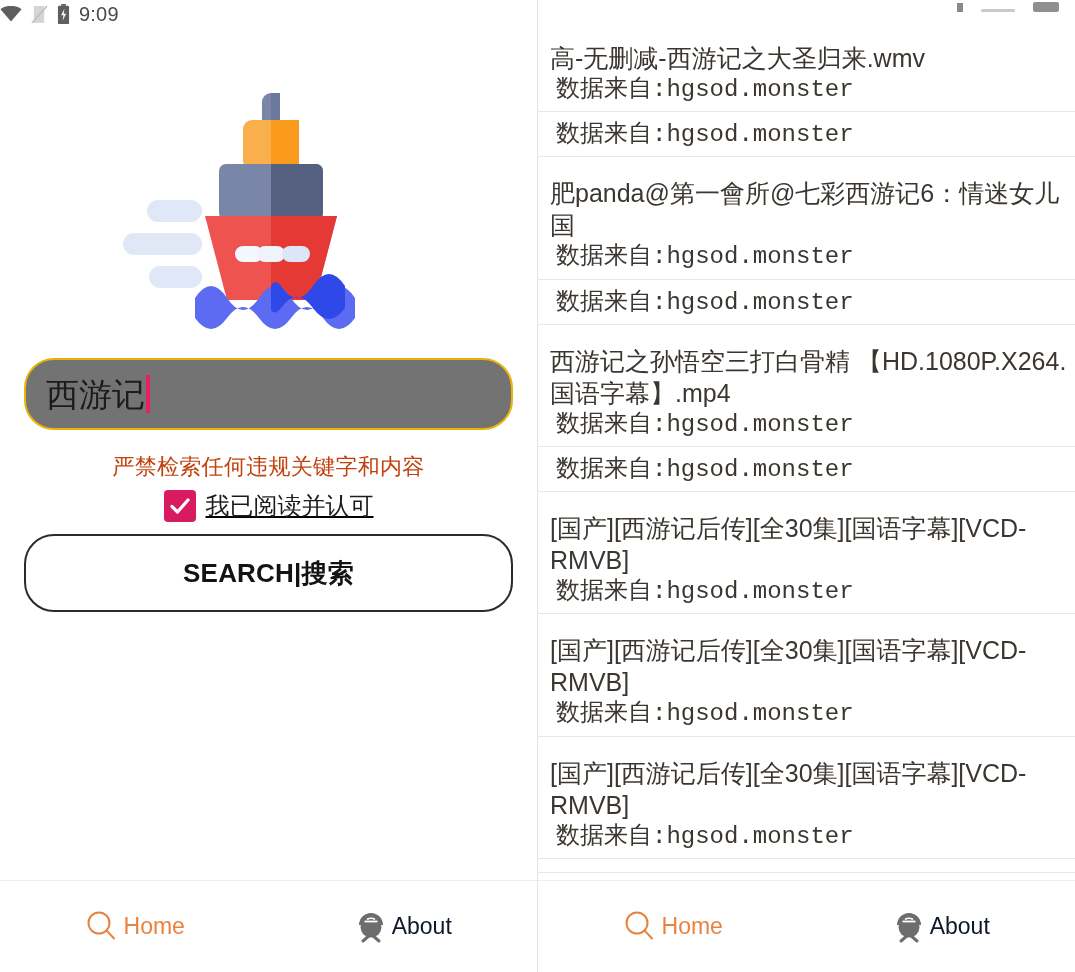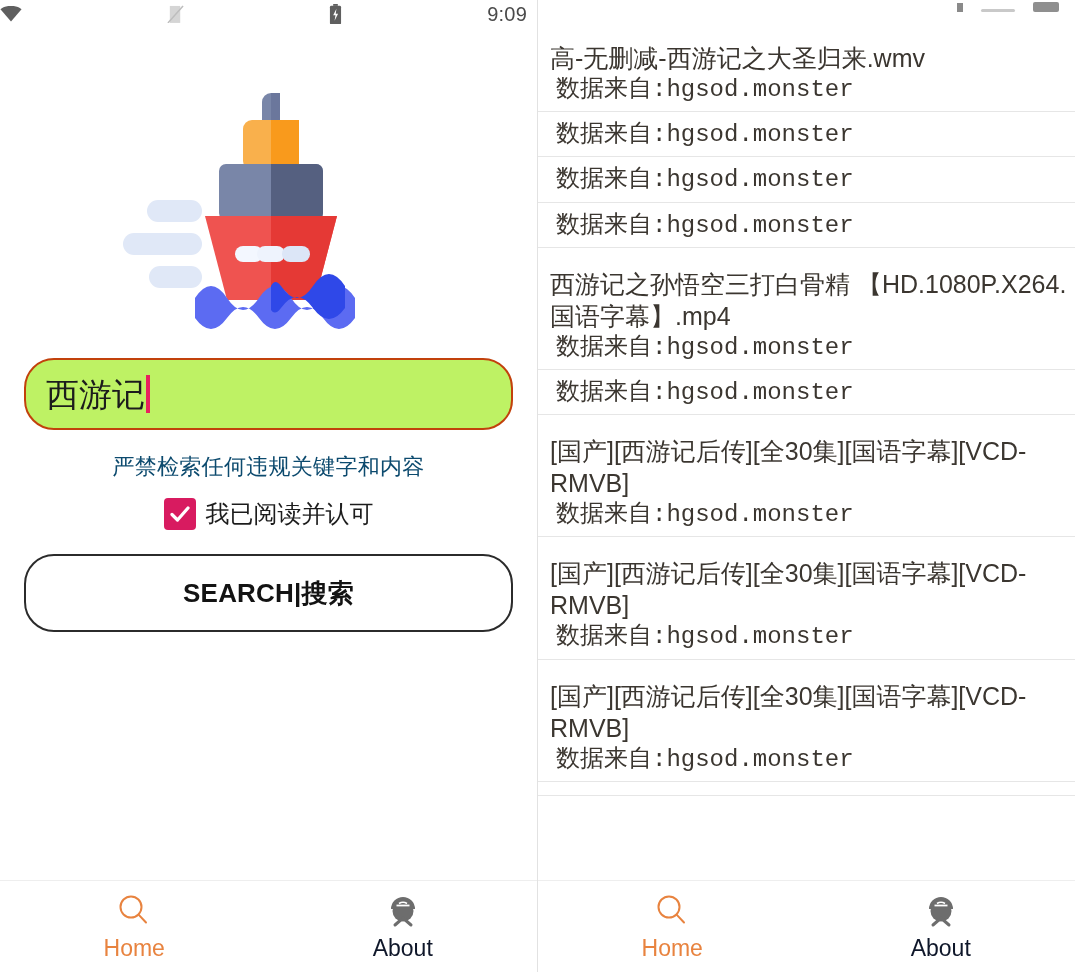--- a/index.html
+++ b/index.html
@@ -26,21 +26,21 @@
     position: relative;
     width: 538px; height: 972px;
     background: #ffffff;
     border-left: 1px solid #e2e2e2;
     display: flex; flex-direction: column;
   }
 
   
   .statusbar {
     height: 28px;
-    display: flex; align-items: center; justify-content: space-between;
+    display: flex; align-items: center; justify-content: flex-start;
     padding: 0 10px 0 0;
     gap: 9px;
     flex: 0 0 auto;
   }
   .statusbar .time {
     font-size: 20px; color: #4a4a4a; letter-spacing: .2px;
     font-family: "Liberation Sans", sans-serif;
   }
   .ic-wifi { width: 22px; height: 16px; display:block; }
   .ic-sig  { width: 17px; height: 19px; display:block; }
@@ -64,63 +64,64 @@
     display:flex; align-items:center; justify-content:center;
     padding-top: 40px;
     height: 330px;
   }
   .ship { width: 300px; height: 250px; }
 
   
   .form-block { padding: 0 24px; flex: 0 0 auto; }
   .search-field {
     height: 72px;
-    border: 2px solid #c2410c;
+    border: 2px solid #eab308;
     border-radius: 30px;
     display: flex; align-items: center;
     padding: 0 20px;
-    background: #bef264;
+    background: #737373;
     position: relative;
   }
   .search-value {
     font-size: 33px; color: #1c1c1c;
     font-family: "Liberation Sans", "DejaVu Sans", sans-serif;
     line-height: 1;
   }
   .caret {
     display:inline-block;
     width: 4px; height: 38px;
     background: #e8215e;
     margin-left: 1px;
   }
   .warn-text {
     text-align: center;
-    color: #0c4a6e;
+    color: #c2410c;
     font-size: 22px;
     margin-top: 22px;
     letter-spacing: .3px;
   }
   .agree-row {
     display: flex; align-items: center; justify-content: center;
     gap: 10px;
-    margin-top: 16px;
+    margin-top: 8px;
+    text-decoration: underline;
   }
   .checkbox {
     width: 32px; height: 32px;
     border-radius: 4px;
     background: #d81b60;
     display:flex; align-items:center; justify-content:center;
     flex: 0 0 auto;
   }
   .checkbox svg { width: 24px; height: 24px; display:block; }
   .agree-text { font-size: 24px; color: #1c1c1c; white-space: nowrap; }
   .agree-links { font-size: 24px; color: #9e9e9e; white-space: nowrap; }
 
   .search-button {
-    margin-top: 24px;
+    margin-top: 12px;
     height: 78px;
     border: 2px solid #2b2b2b;
     border-radius: 30px;
     display:flex; align-items:center; justify-content:center;
     background:#fff;
     cursor: pointer;
   }
   .search-button span {
     font-size: 26px; font-weight: bold; color: #131313;
     letter-spacing: .2px;
@@ -131,21 +132,21 @@
   .bottom-nav {
     height: 92px;
     border-top: 1px solid #eeeeee;
     display: flex;
     align-items: center;
     background: #fff;
     flex: 0 0 auto;
   }
   .nav-item {
     flex: 1 1 0;
-    display:flex; flex-direction:column; align-items:center; justify-content:center;
+    display:flex; flex-direction:row; align-items:center; justify-content:center;
     gap: 4px;
     cursor: pointer;
   }
   .nav-item .nav-icon { height: 40px; display:flex; align-items:center; justify-content:center; }
   .nav-item .nav-icon svg { display:block; }
   .nav-label { font-size: 23px; }
   .nav-item.active .nav-label { color: #e8833f; }
   .nav-item.inactive .nav-label { color: #0f172a; }
 
   
@@ -294,20 +295,21 @@
 
     <div class="results">
         <div class="result-row">
           <div class="result-title">高-无删减-西游记之大圣归来.wmv</div>
           <div class="result-source">数据来自:hgsod.monster</div>
         </div>
         <div class="result-row">
           <div class="result-source">数据来自:hgsod.monster</div>
         </div>
         <div class="result-row">
+          <div class="result-title">肥panda@第一會所@七彩西游记6：情迷女儿国</div>
           <div class="result-source">数据来自:hgsod.monster</div>
         </div>
         <div class="result-row">
           <div class="result-source">数据来自:hgsod.monster</div>
         </div>
         <div class="result-row">
           <div class="result-title">西游记之孙悟空三打白骨精 【HD.1080P.X264.国语字幕】.mp4</div>
           <div class="result-source">数据来自:hgsod.monster</div>
         </div>
         <div class="result-row">

